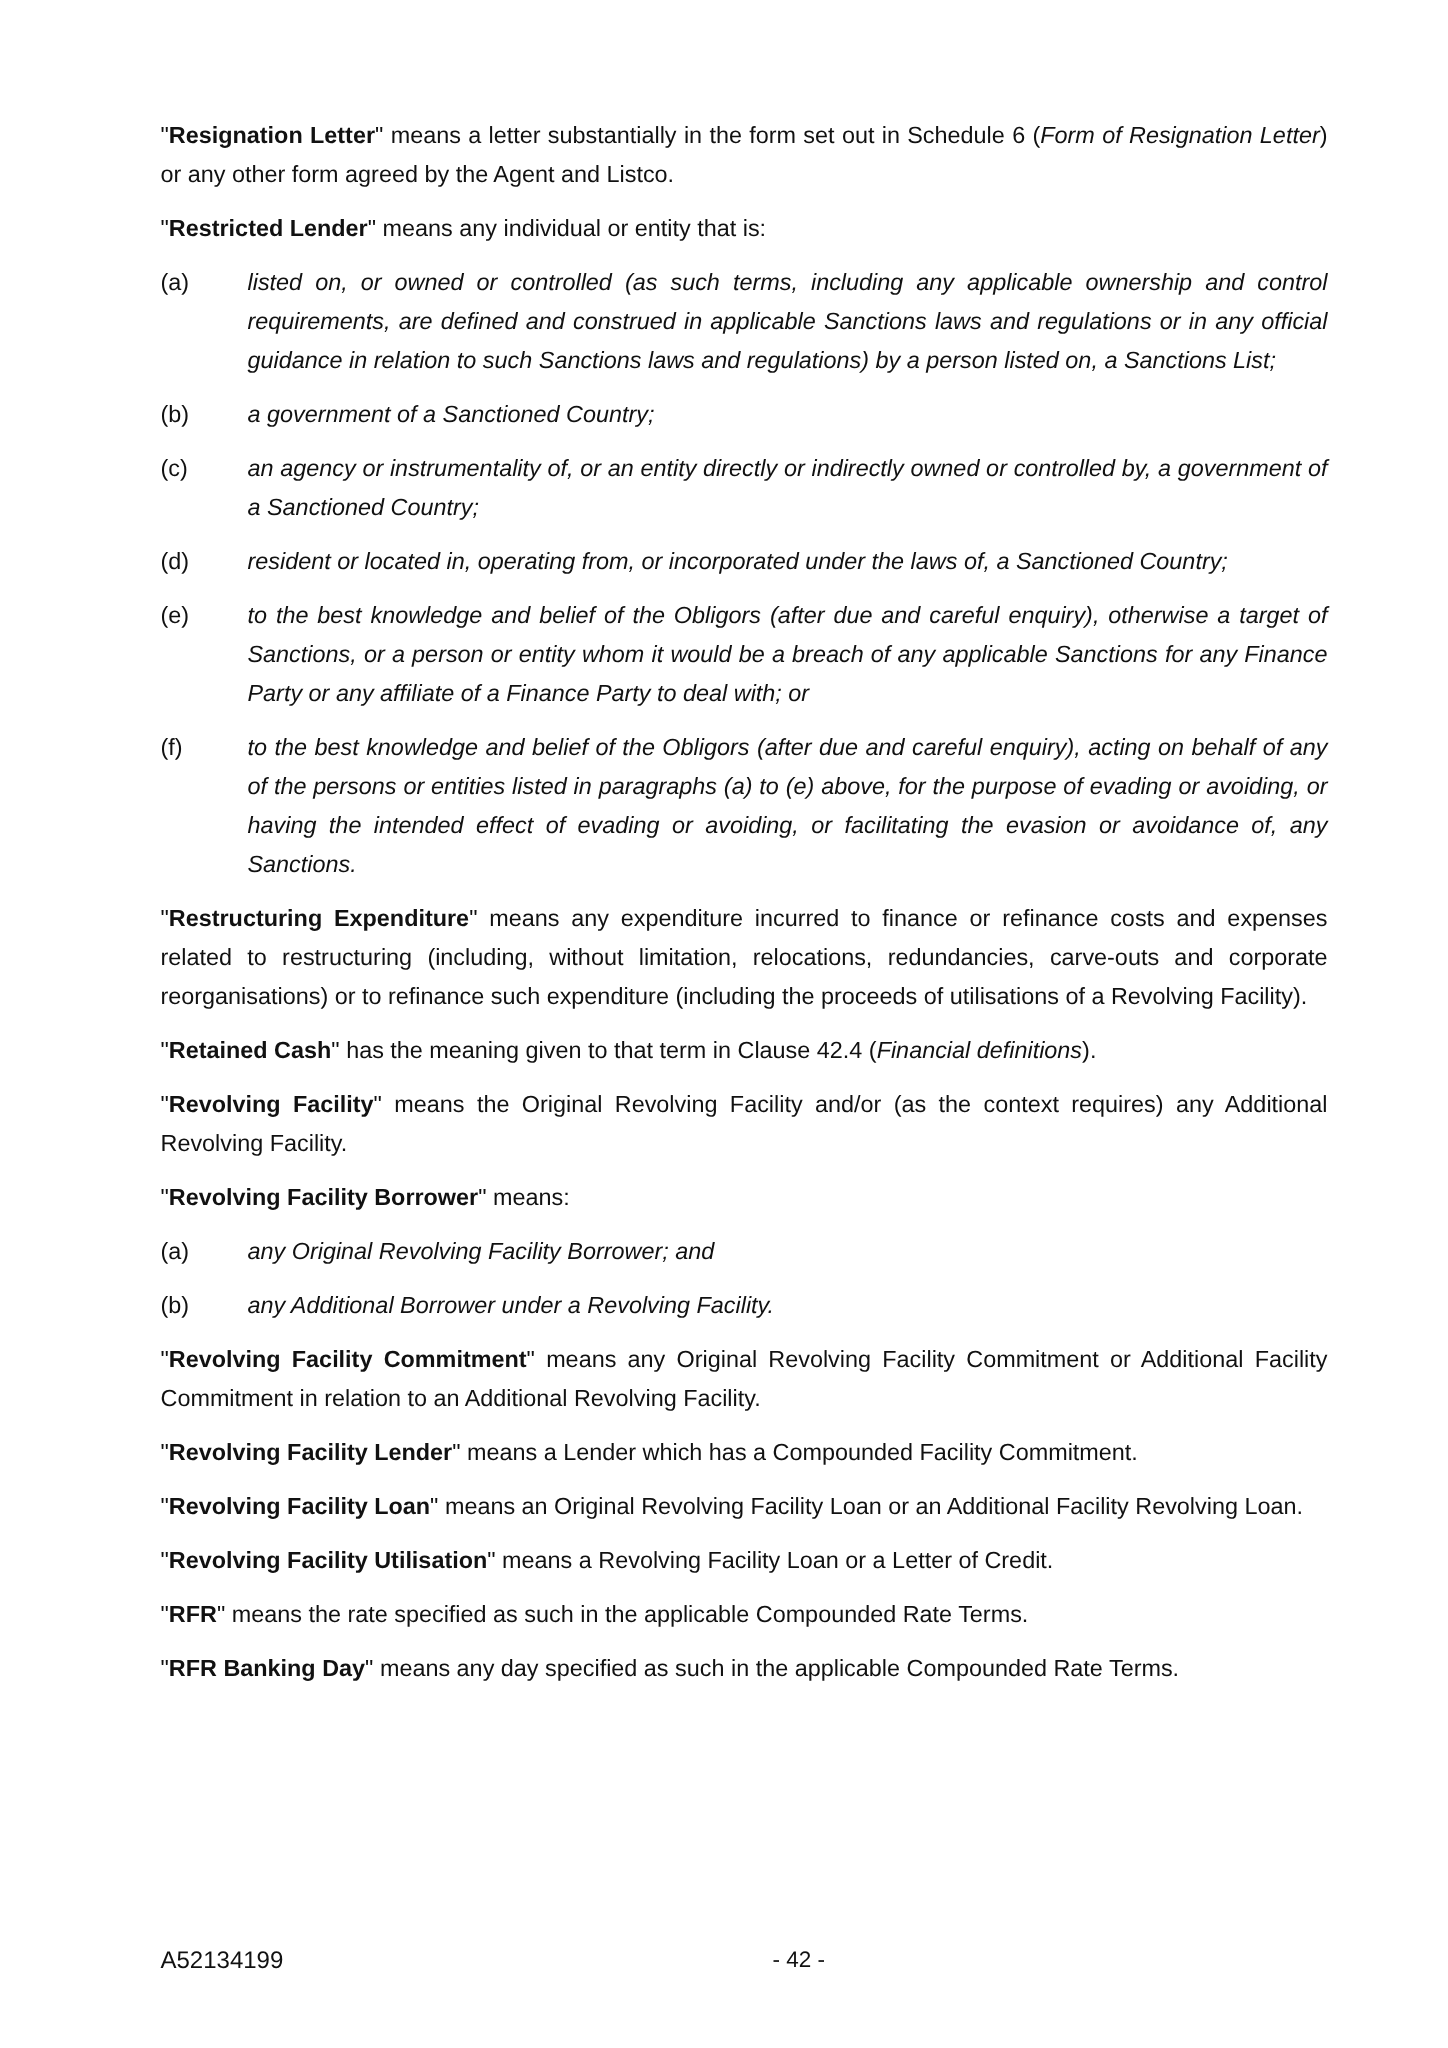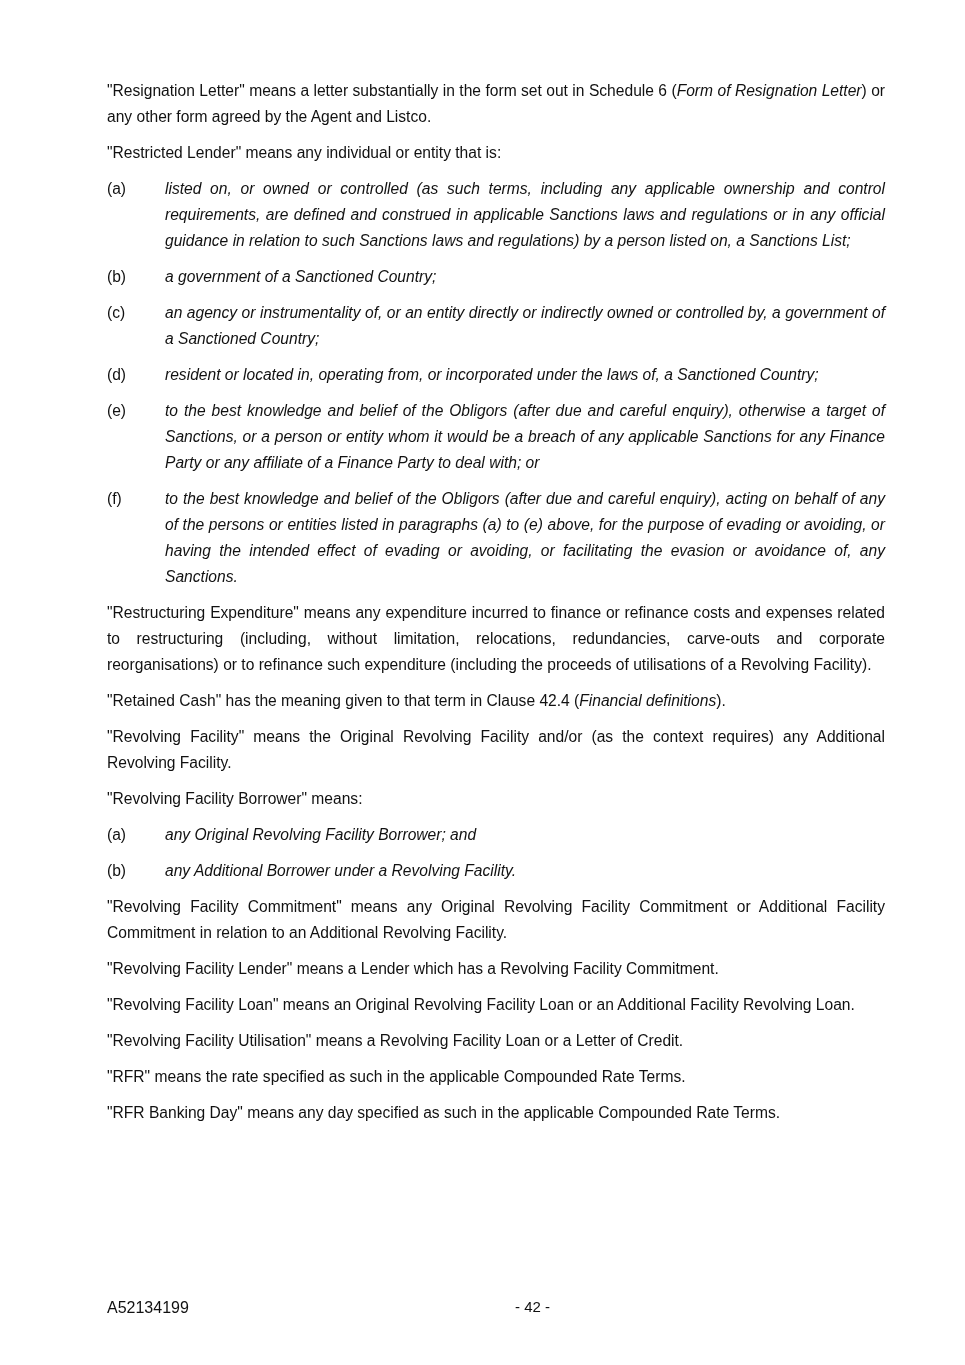--- a/index.html
+++ b/index.html
@@ -3,21 +3,21 @@
 <meta charset="utf-8">
 <style>
   html, body { margin: 0; padding: 0; background: #ffffff; }
   body { width: 965px; height: 1365px; position: relative; overflow: hidden;
          font-family: "Liberation Sans", sans-serif; color: #111111; }
   .page { position: absolute; left: 107px; top: 78px; width: 778px; }
   .para { font-size: 15.6px; line-height: 26px; text-align: justify; margin: 0 0 10px 0; }
   .item { display: flex; font-size: 15.6px; line-height: 26px; margin: 0 0 10px 0; }
   .item .lbl { width: 58px; flex: 0 0 58px; }
   .item .txt { flex: 1; text-align: justify; font-style: italic; }
-  b { font-weight: normal; }
+  b { font-weight: bold; }
   .footer-id { position: absolute; left: 107px; top: 1299px; font-size: 16px; }
   .footer-page { position: absolute; left: 500px; top: 1298px; font-size: 15px; margin-left: 15px; }
 </style>
 </head>
 <body>
 
 <div class="page">
 
   <p class="para">"<b>Resignation Letter</b>"<span> means a letter substantially in the form set out in Schedule 6 (</span><i>Form of Resignation Letter</i><span>) or any other form agreed by the Agent and Listco.</span></p>
 
@@ -60,21 +60,21 @@
       <span class="lbl">(a)</span>
       <span class="txt">any Original Revolving Facility Borrower; and</span>
     </div>
   <div class="item">
       <span class="lbl">(b)</span>
       <span class="txt">any Additional Borrower under a Revolving Facility.</span>
     </div>
 
   <p class="para">"<b>Revolving Facility Commitment</b>"<span> means any Original Revolving Facility Commitment or Additional Facility Commitment in relation to an Additional Revolving Facility.</span></p>
 
-  <p class="para">"<b>Revolving Facility Lender</b>"<span> means a Lender which has a Revolving Facility Commitment.</span></p>
+  <p class="para">"<b>Revolving Facility Lender</b>"<span> means a Lender which has a Compounded Facility Commitment.</span></p>
 
   <p class="para">"<b>Revolving Facility Loan</b>"<span> means an Original Revolving Facility Loan or an Additional Facility Revolving Loan.</span></p>
 
   <p class="para">"<b>Revolving Facility Utilisation</b>"<span> means a Revolving Facility Loan or a Letter of Credit.</span></p>
 
   <p class="para">"<b>RFR</b>"<span> means the rate specified as such in the applicable Compounded Rate Terms.</span></p>
 
   <p class="para">"<b>RFR Banking Day</b>"<span> means any day specified as such in the applicable Compounded Rate Terms.</span></p>
 
 </div>

